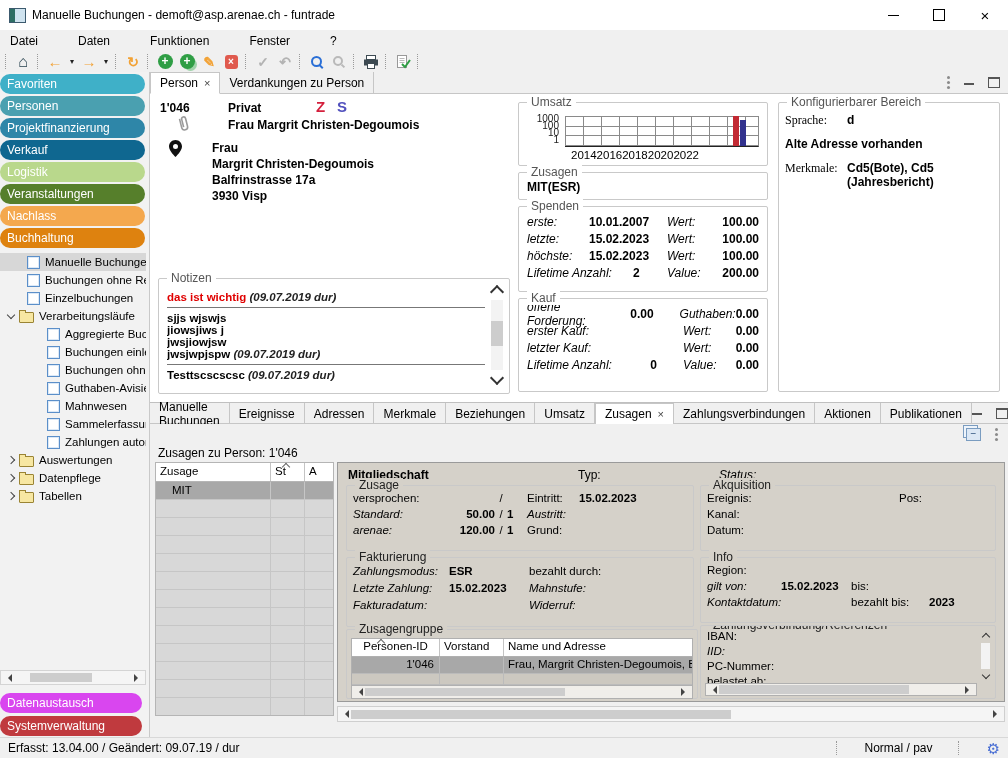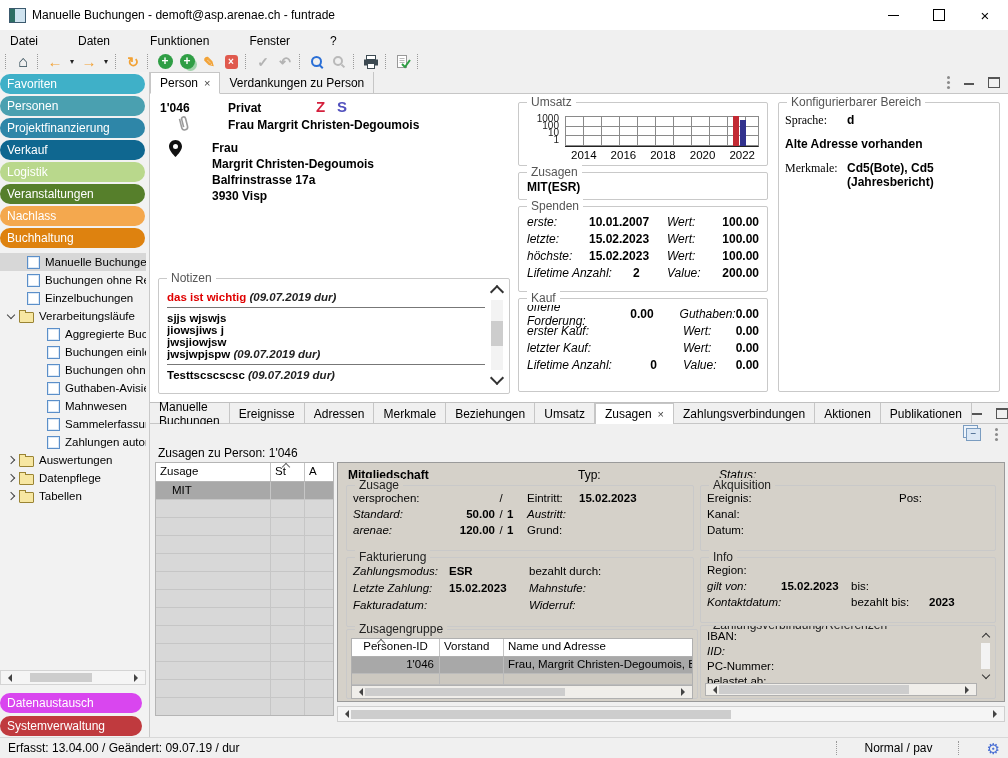--- a/index.html
+++ b/index.html
@@ -116,21 +116,21 @@
 
   
   .chart-y{position:absolute;left:4px;top:12px;width:36px;text-align:right;font-size:10px;
            line-height:7px;color:#222;}
   .chart-plot{position:absolute;left:46px;right:8px;top:13px;height:30px;
     background-image:repeating-linear-gradient(to right,#8a8a8a 0 1px,transparent 1px 18px),
                      repeating-linear-gradient(to bottom,#8a8a8a 0 1px,transparent 1px 9.7px);
     border-right:1px solid #8a8a8a;border-bottom:1px solid #222;}
   .bar{position:absolute;bottom:0;width:6px;}
   .bar1{right:19px;} .bar2{right:12px;}
-  .chart-x{position:absolute;left:46px;right:8px;top:46px;display:flex;justify-content:space-between;
+  .chart-x{position:absolute;left:46px;right:8px;top:46px;display:flex;justify-content:flex-start;
            font-size:11.5px;padding:0 4px 0 6px;}
 
   
   .sp-row,.kf-row{display:flex;align-items:center;height:17px;padding:0 8px;}
   .sp-la{width:62px;font-style:italic;} .sp-la.wide{width:106px;}
   .sp-da{width:78px;font-weight:bold;} .sp-da.num{width:34px;}
   .sp-lb{width:48px;font-style:italic;}
   .sp-va{flex:1;text-align:right;font-weight:bold;}
   .kf-la{width:104px;font-style:italic;}
   .kf-v1{width:44px;text-align:right;font-weight:bold;}

